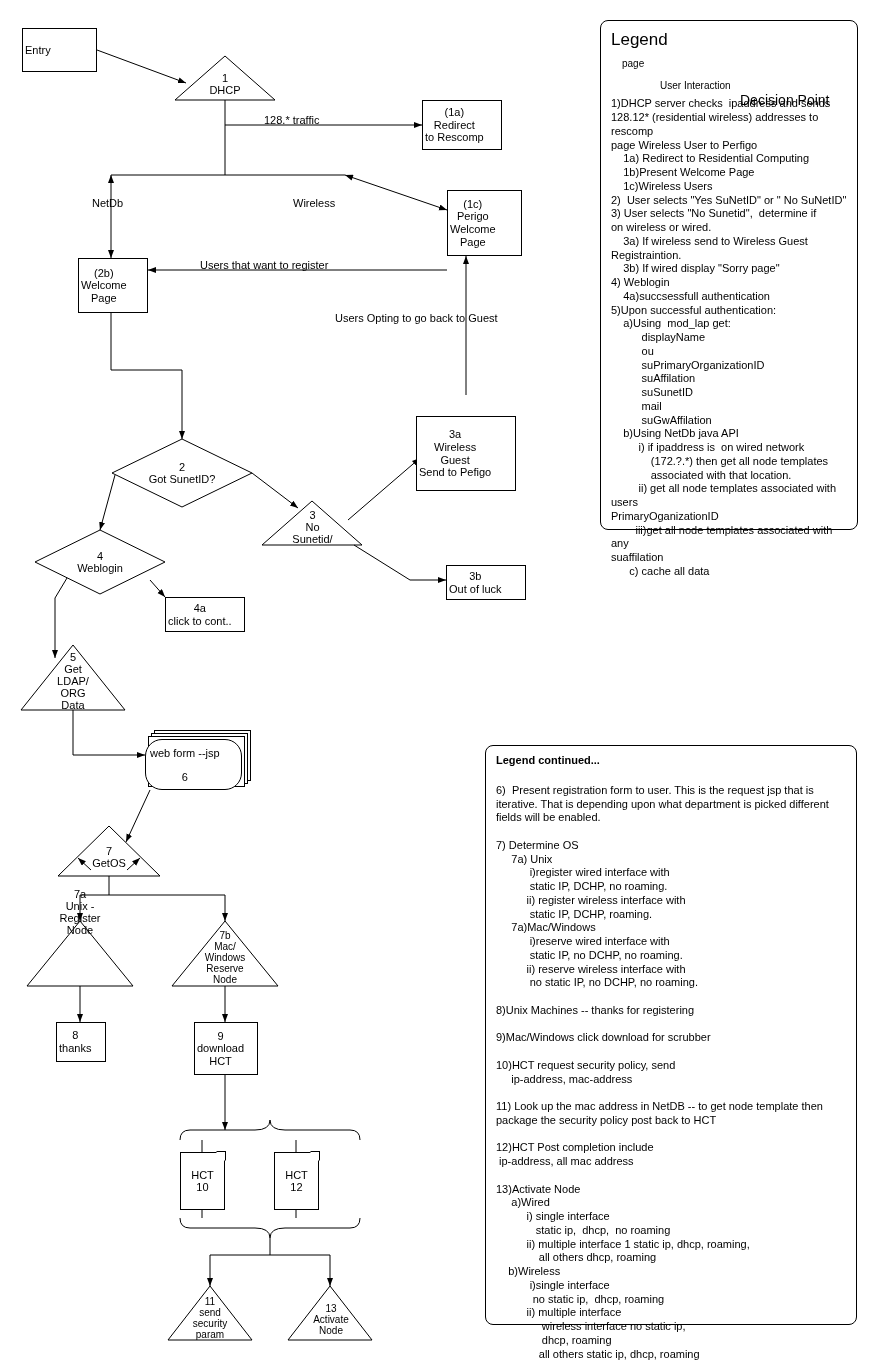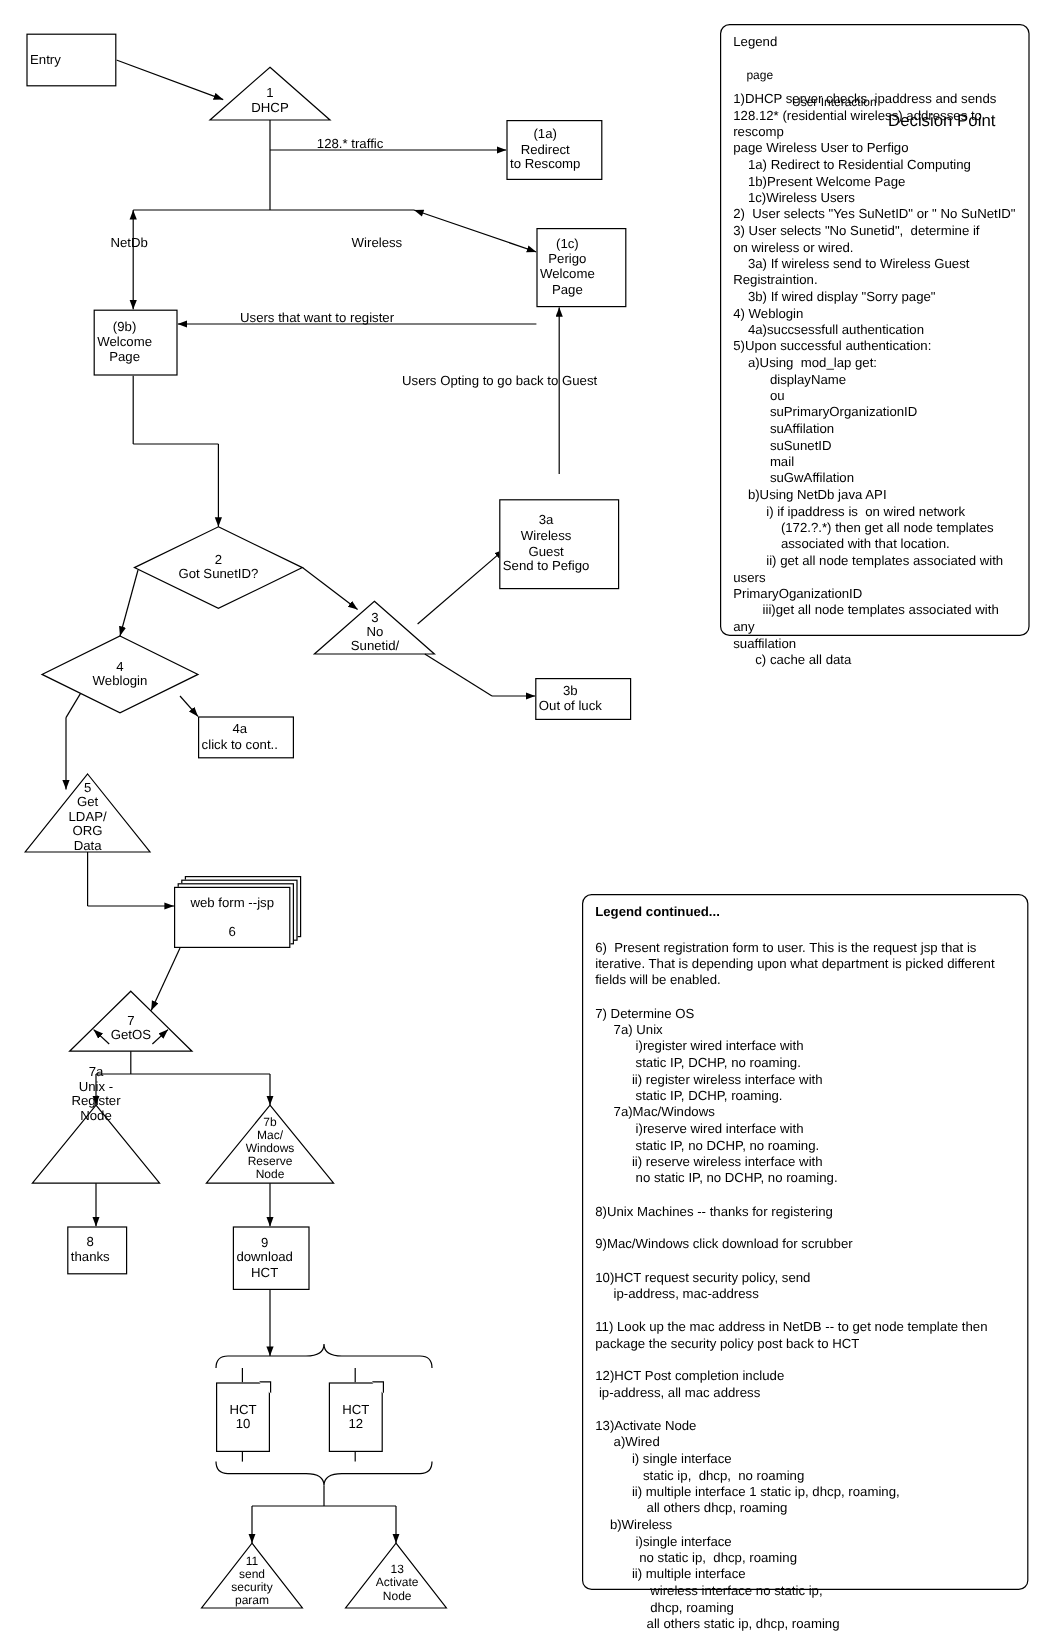--- a/index.html
+++ b/index.html
@@ -5,21 +5,21 @@
   html,body{margin:0;padding:0;background:#fff;font-family:Arial,Helvetica,sans-serif;font-size:11px;color:#000;}
   #stage{position:relative;width:875px;height:1367px;}
   .box{position:absolute;border:1px solid #000;background:#fff;text-align:center;display:flex;align-items:center;justify-content:flex-start;padding:2px;box-sizing:border-box;line-height:1.15;}
   .panel{position:absolute;border:1px solid #000;border-radius:8px;background:#fff;box-sizing:border-box;padding:8px 10px;line-height:1.25;font-size:11px;}
   .lbl{position:absolute;white-space:nowrap;}
   svg{position:absolute;left:0;top:0;overflow:visible;}
   .tri-text{position:absolute;text-align:center;display:flex;align-items:center;justify-content:center;line-height:1.1;}
   .dia-text{position:absolute;text-align:center;display:flex;align-items:center;justify-content:center;line-height:1.1;}
   .stack{position:absolute;}
   .stack .layer{position:absolute;border:1px solid #000;background:#fff;box-sizing:border-box;}
-  .stack .front{display:flex;align-items:center;justify-content:center;text-align:center;padding:4px;}
+  .stack .front{display:flex;align-items:center;justify-content:flex-start;text-align:center;padding:4px;border-radius:17px;}
   .hct{position:absolute;}
   .hct .pb{position:absolute;border:1px solid #000;background:#fff;box-sizing:border-box;text-align:center;display:flex;align-items:center;justify-content:center;}
   .hct .fold{position:absolute;width:0;height:0;border-left:10px solid transparent;border-top:10px solid #000;}
   .hct .foldw{position:absolute;width:0;height:0;border-left:9px solid transparent;border-top:9px solid #fff;}
   .arrowhead{fill:#000;}
   .ln{stroke:#000;stroke-width:1;fill:none;}
 </style>
 </head>
 <body>
 
@@ -125,21 +125,21 @@
 Redirect
 to Rescomp</span>
     </div>
 <div class="box" style="left:447px;top:190px;width:75px;height:66px">
       <span style="white-space: pre-line;">(1c)
 Perigo
 Welcome
 Page</span>
     </div>
 <div class="box" style="left:78px;top:258px;width:70px;height:55px">
-      <span style="white-space: pre-line;">(9b)
+      <span style="white-space: pre-line;">(2b)
 Welcome
 Page</span>
     </div>
 <div class="box" style="left:416px;top:416px;width:100px;height:75px">
       <span style="white-space: pre-line;">3a
 Wireless
 Guest
 Send to Pefigo</span>
     </div>
 <div class="box" style="left:446px;top:565px;width:80px;height:35px">
@@ -222,21 +222,21 @@
 <div class="dia-text" style="left: 65px; top: 548px; width: 70px; height: 28px; white-space: pre-line;">4
 Weblogin</div>
 
 <div class="lbl" style="left:264px;top:114px">128.* traffic</div>
 <div class="lbl" style="left:92px;top:197px">NetDb</div>
 <div class="lbl" style="left:293px;top:197px">Wireless</div>
 <div class="lbl" style="left:200px;top:259px">Users that want to register</div>
 <div class="lbl" style="left:335px;top:312px">Users Opting to go back to Guest</div>
 
 <div class="panel" style="left:600px;top:20px;width:258px;height:510px">
-  <div style="font-size:11px;margin-bottom:34px">Legend</div>
+  <div style="font-size:17px;margin-bottom:47px">Legend</div>
   <div style="white-space:pre-wrap">1)DHCP server checks  ipaddress and sends
 128.12* (residential wireless) addresses to rescomp
 page Wireless User to Perfigo
     1a) Redirect to Residential Computing
     1b)Present Welcome Page
     1c)Wireless Users
 2)  User selects "Yes SuNetID" or " No SuNetID"
 3) User selects "No Sunetid",  determine if
 on wireless or wired.
     3a) If wireless send to Wireless Guest

